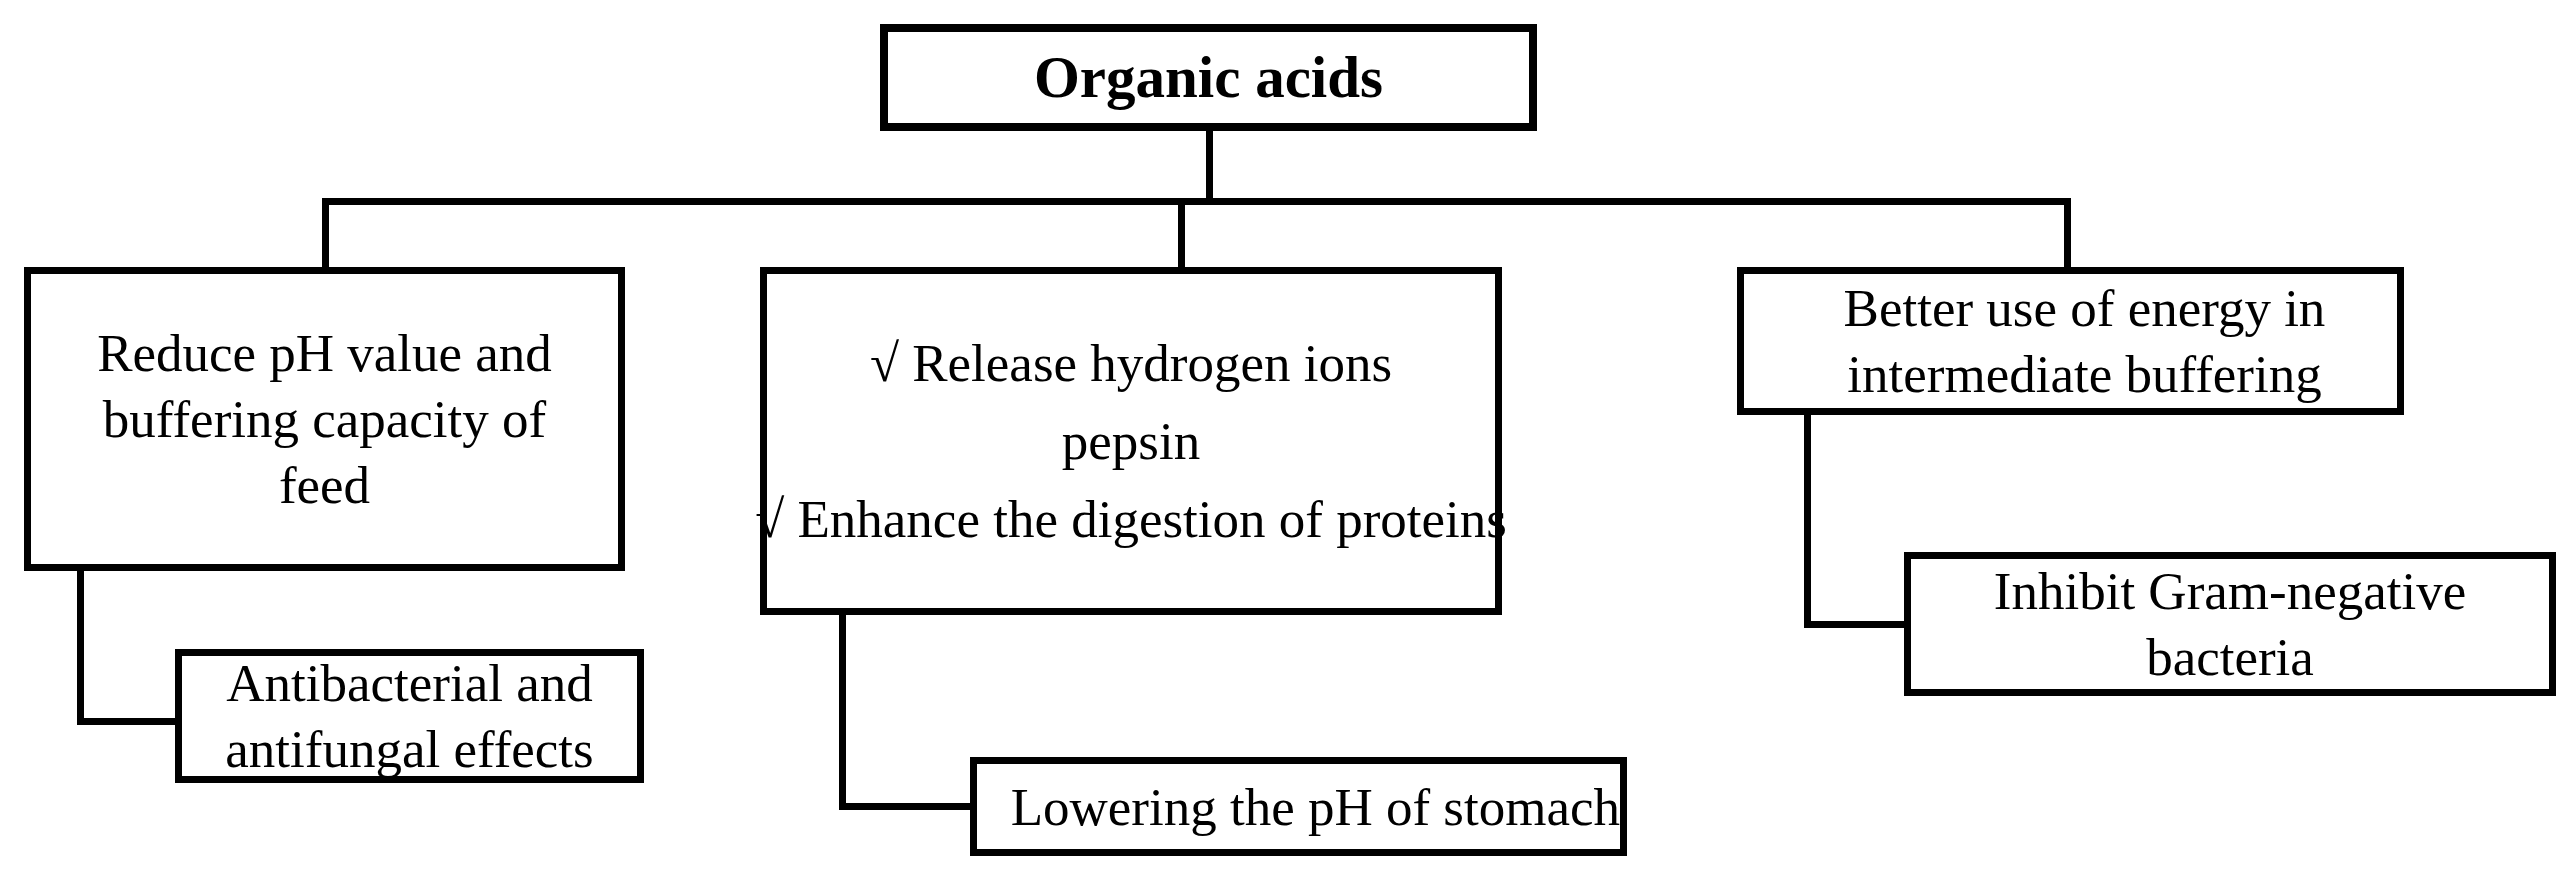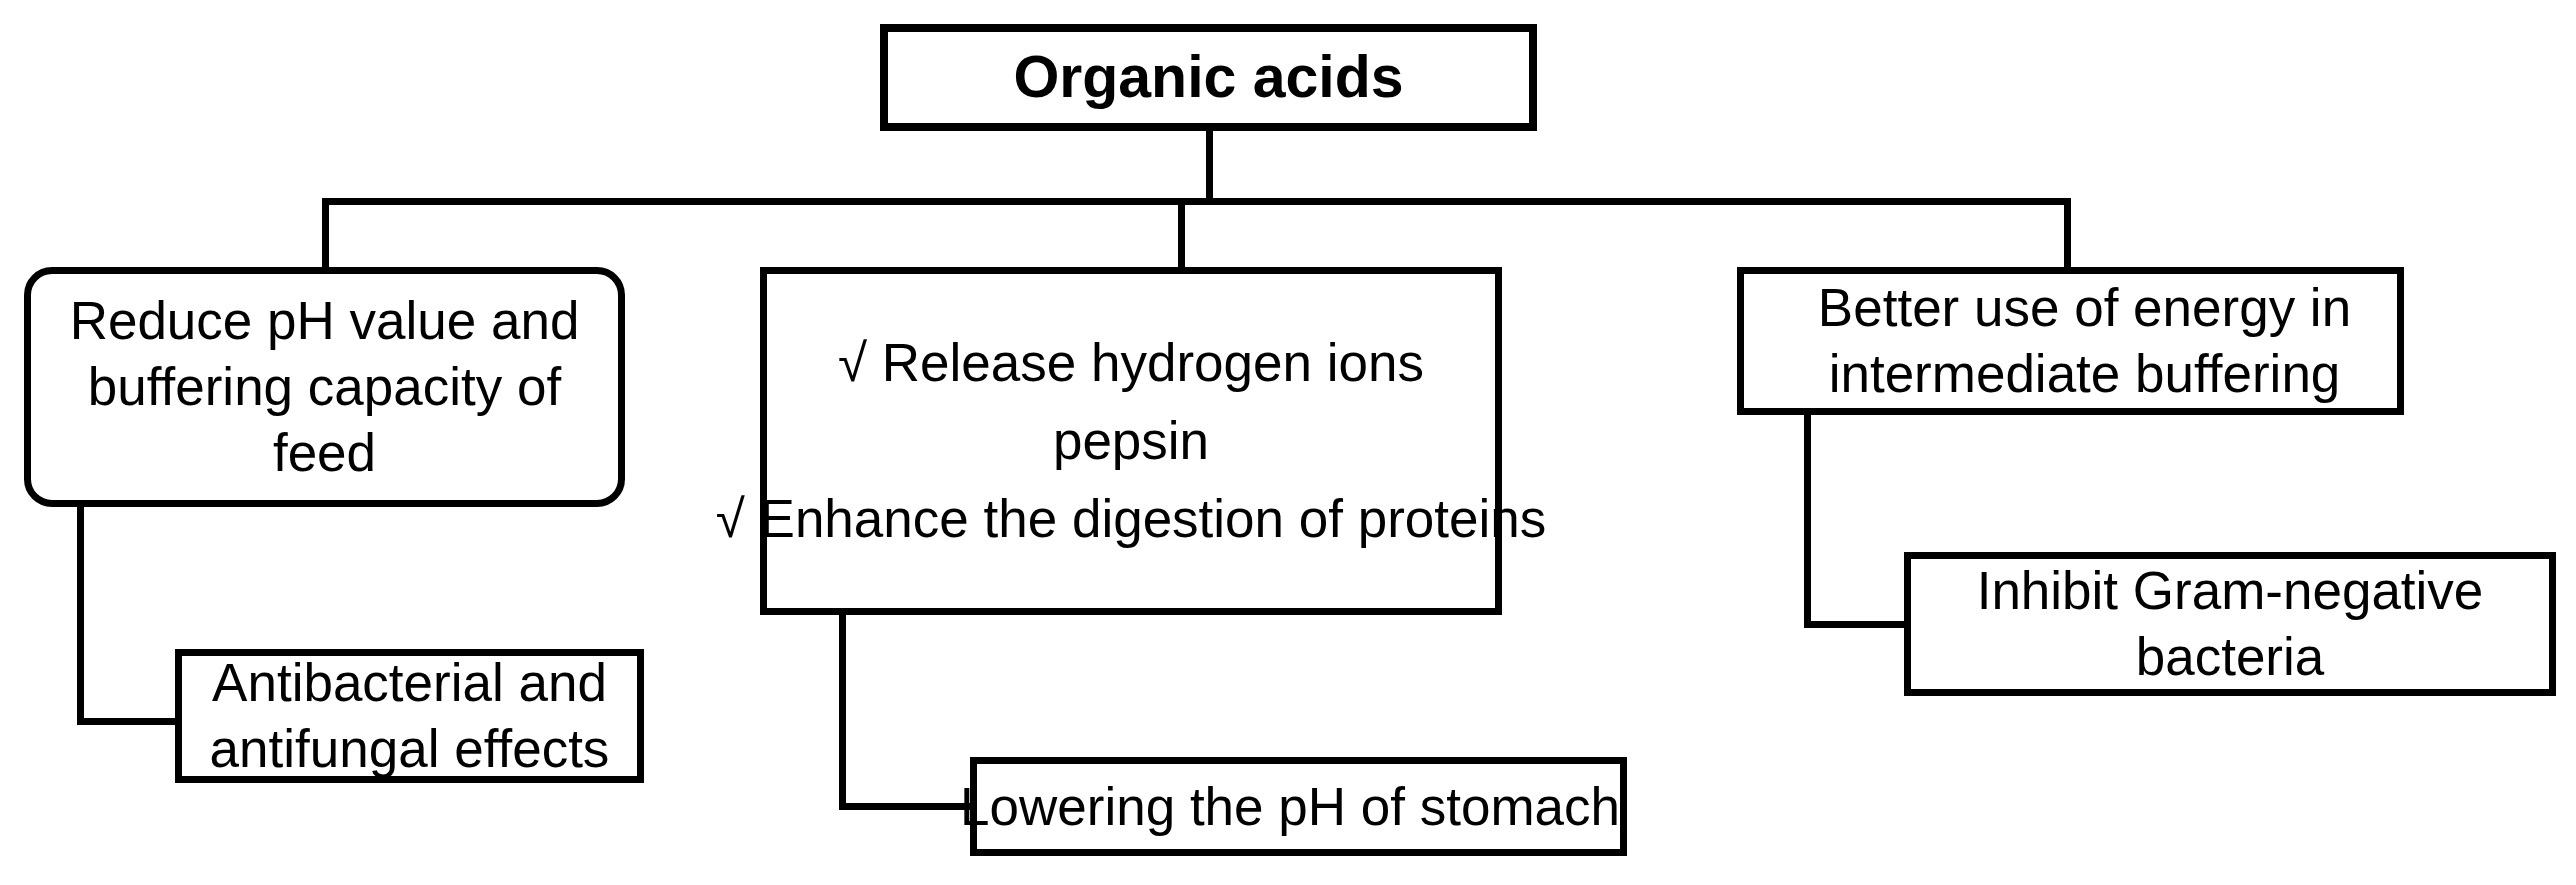--- a/index.html
+++ b/index.html
@@ -5,21 +5,21 @@
   html, body {
     margin: 0;
     padding: 0;
     background: #ffffff;
   }
   #canvas {
     position: relative;
     width: 2576px;
     height: 886px;
     background: #ffffff;
-    font-family: Liberation Sans, sans-serif;
+    font-family: Liberation Serif, serif;
     color: #000000;
   }
   .node {
     position: absolute;
     box-sizing: border-box;
     background: #ffffff;
     border: 7.1px solid #000000;
     display: flex;
     flex-direction: column;
     justify-content: center;
@@ -38,21 +38,21 @@
   #root-box {
     left: 880px; top: 24px; width: 657px; height: 107px;
     border-width: 8.3px;
   }
   #root-box .line {
     font-weight: bold;
     font-size: 59px;
     line-height: 65px;
   }
 
-  #left-branch-box   { left: 24px;   top: 267px; width: 601px; height: 240px; border-radius: 28px; }
+  #left-branch-box   { left: 24px;   top: 267px; width: 601px; height: 304px; }
   #middle-branch-box { left: 760px; top: 267px; width: 742px; height: 348px; }
   #right-branch-box  { left: 1737px; top: 267px; width: 667px; height: 148px; padding-left: 28px; }
 
   #left-child-box    { left: 175px;  top: 649px; width: 469px;  height: 134px; }
   #middle-child-box  { left: 970px; top: 757px; width: 657px; height: 99px; align-items: flex-end; }
   #right-child-box   { left: 1904px; top: 552px;  width: 652px; height: 144px; }
 
   .connector {
     position: absolute;
     background: #000000;

